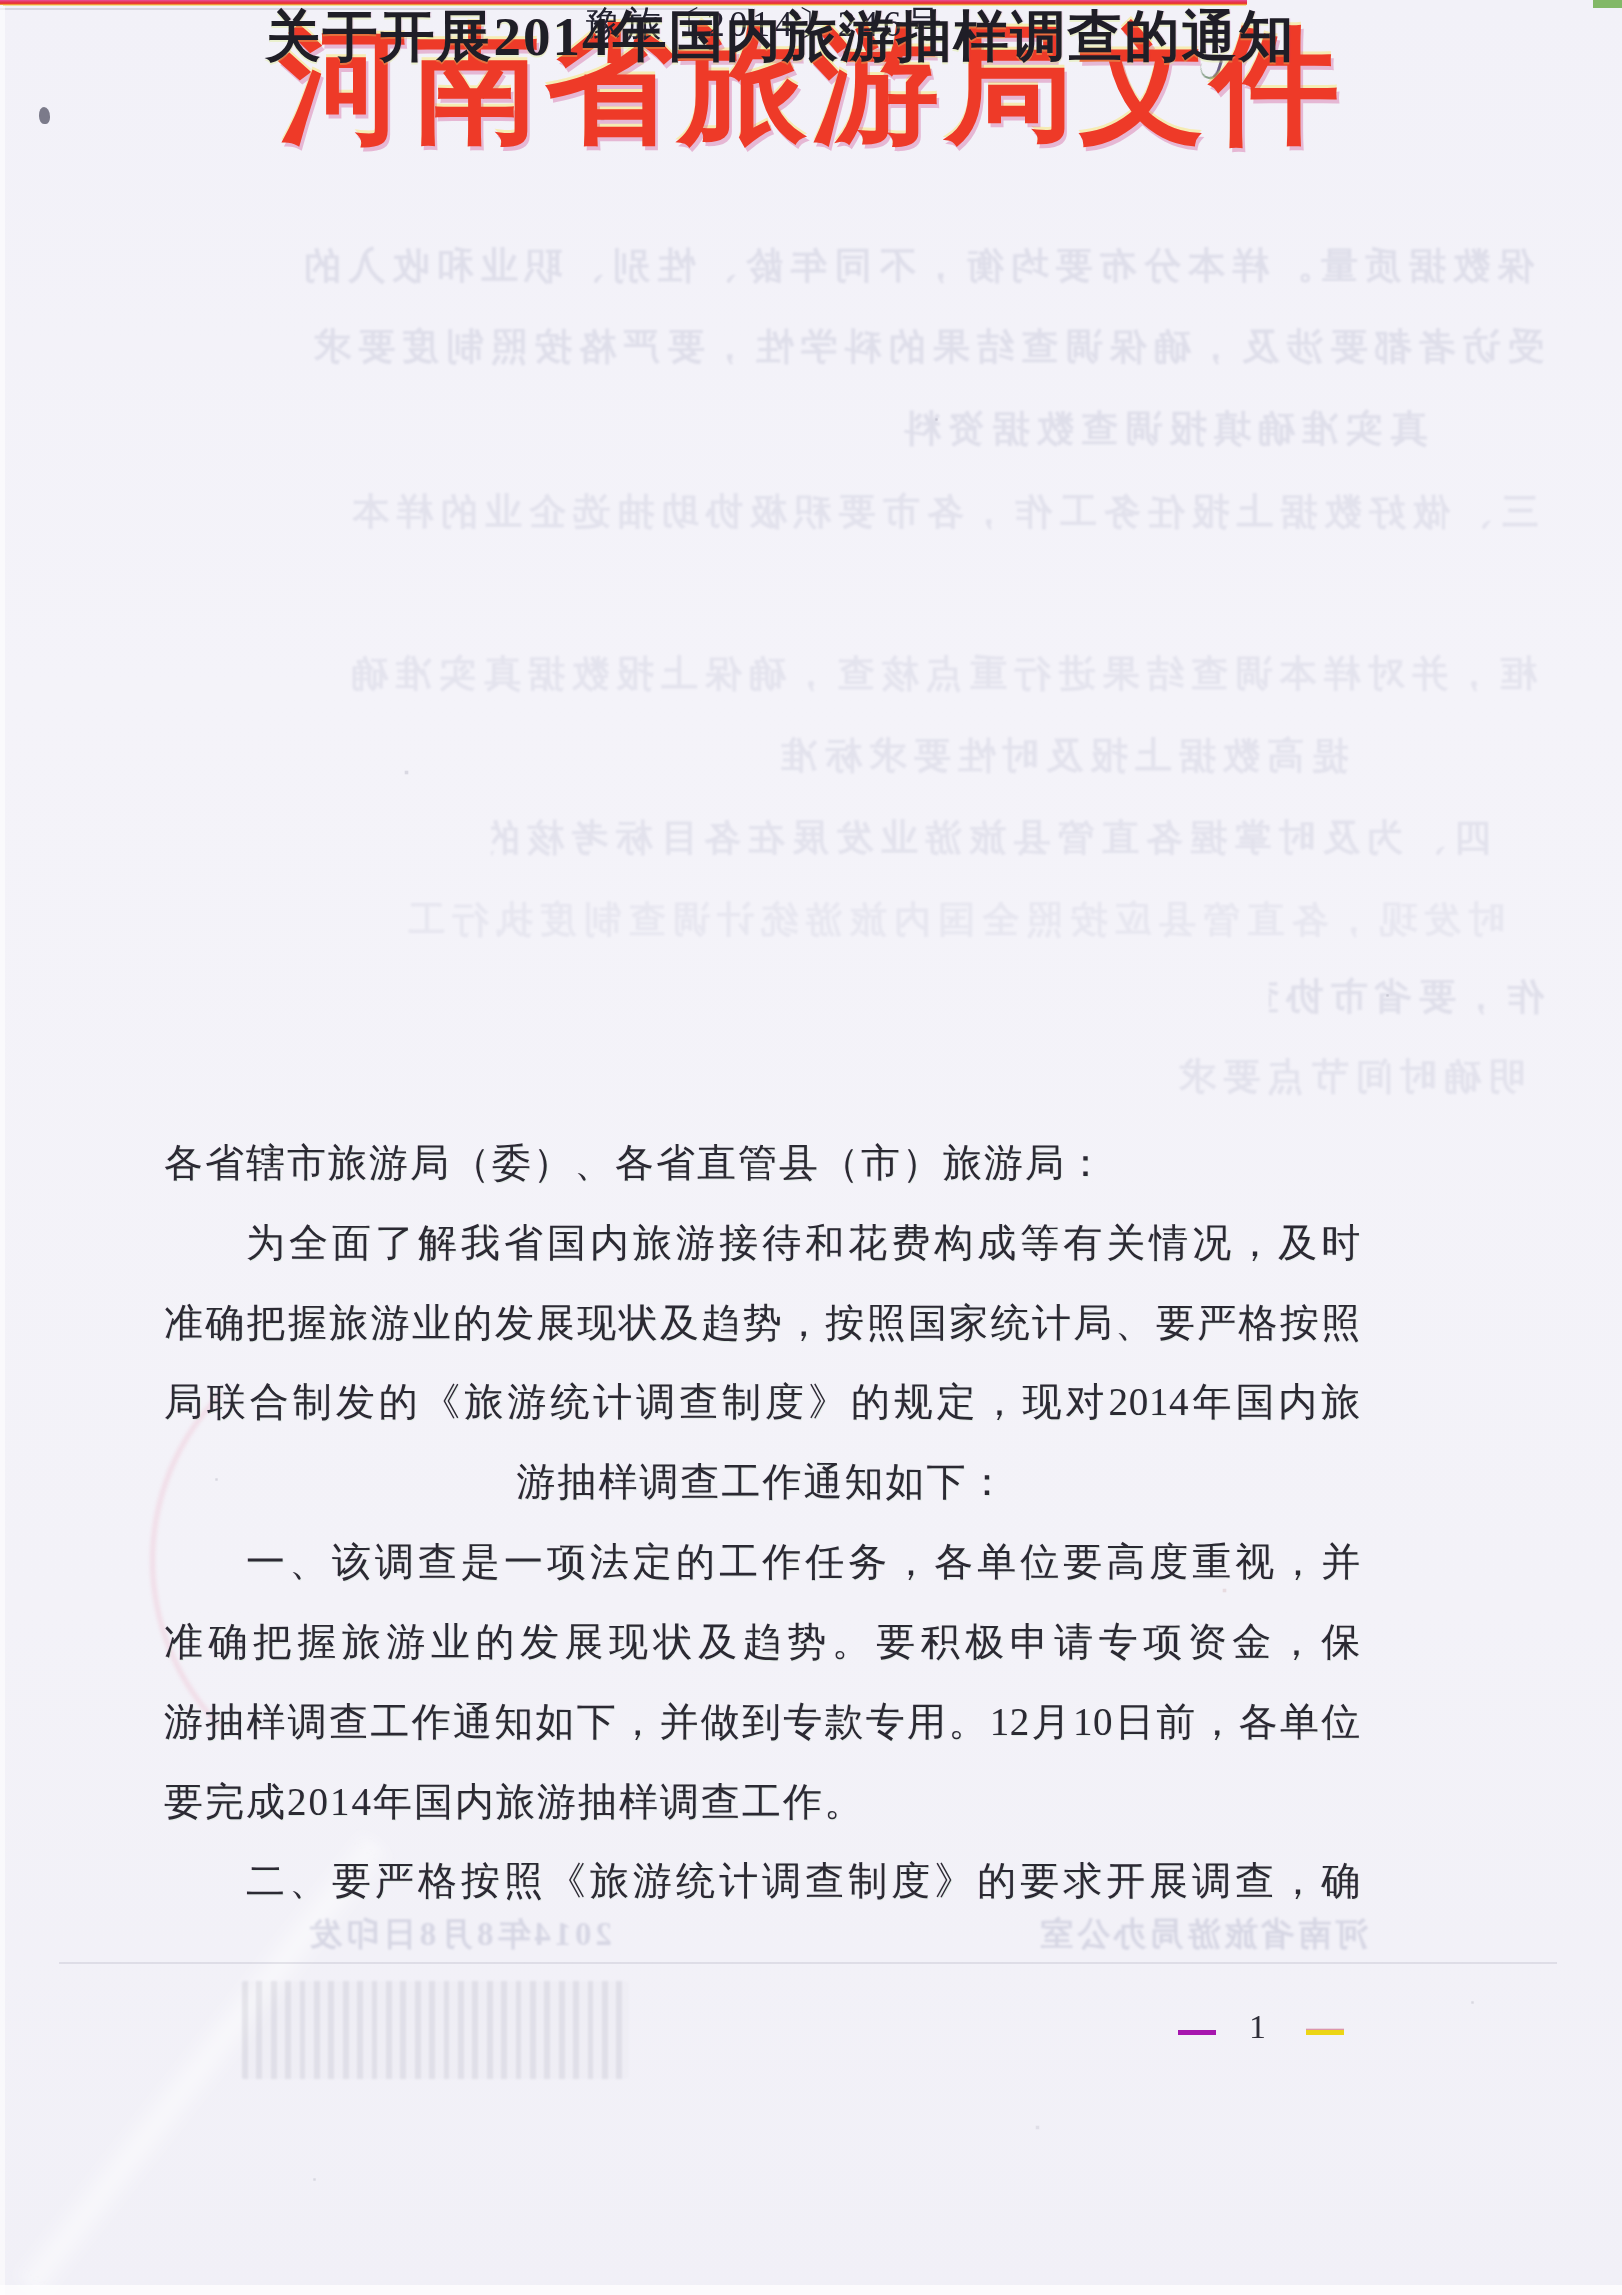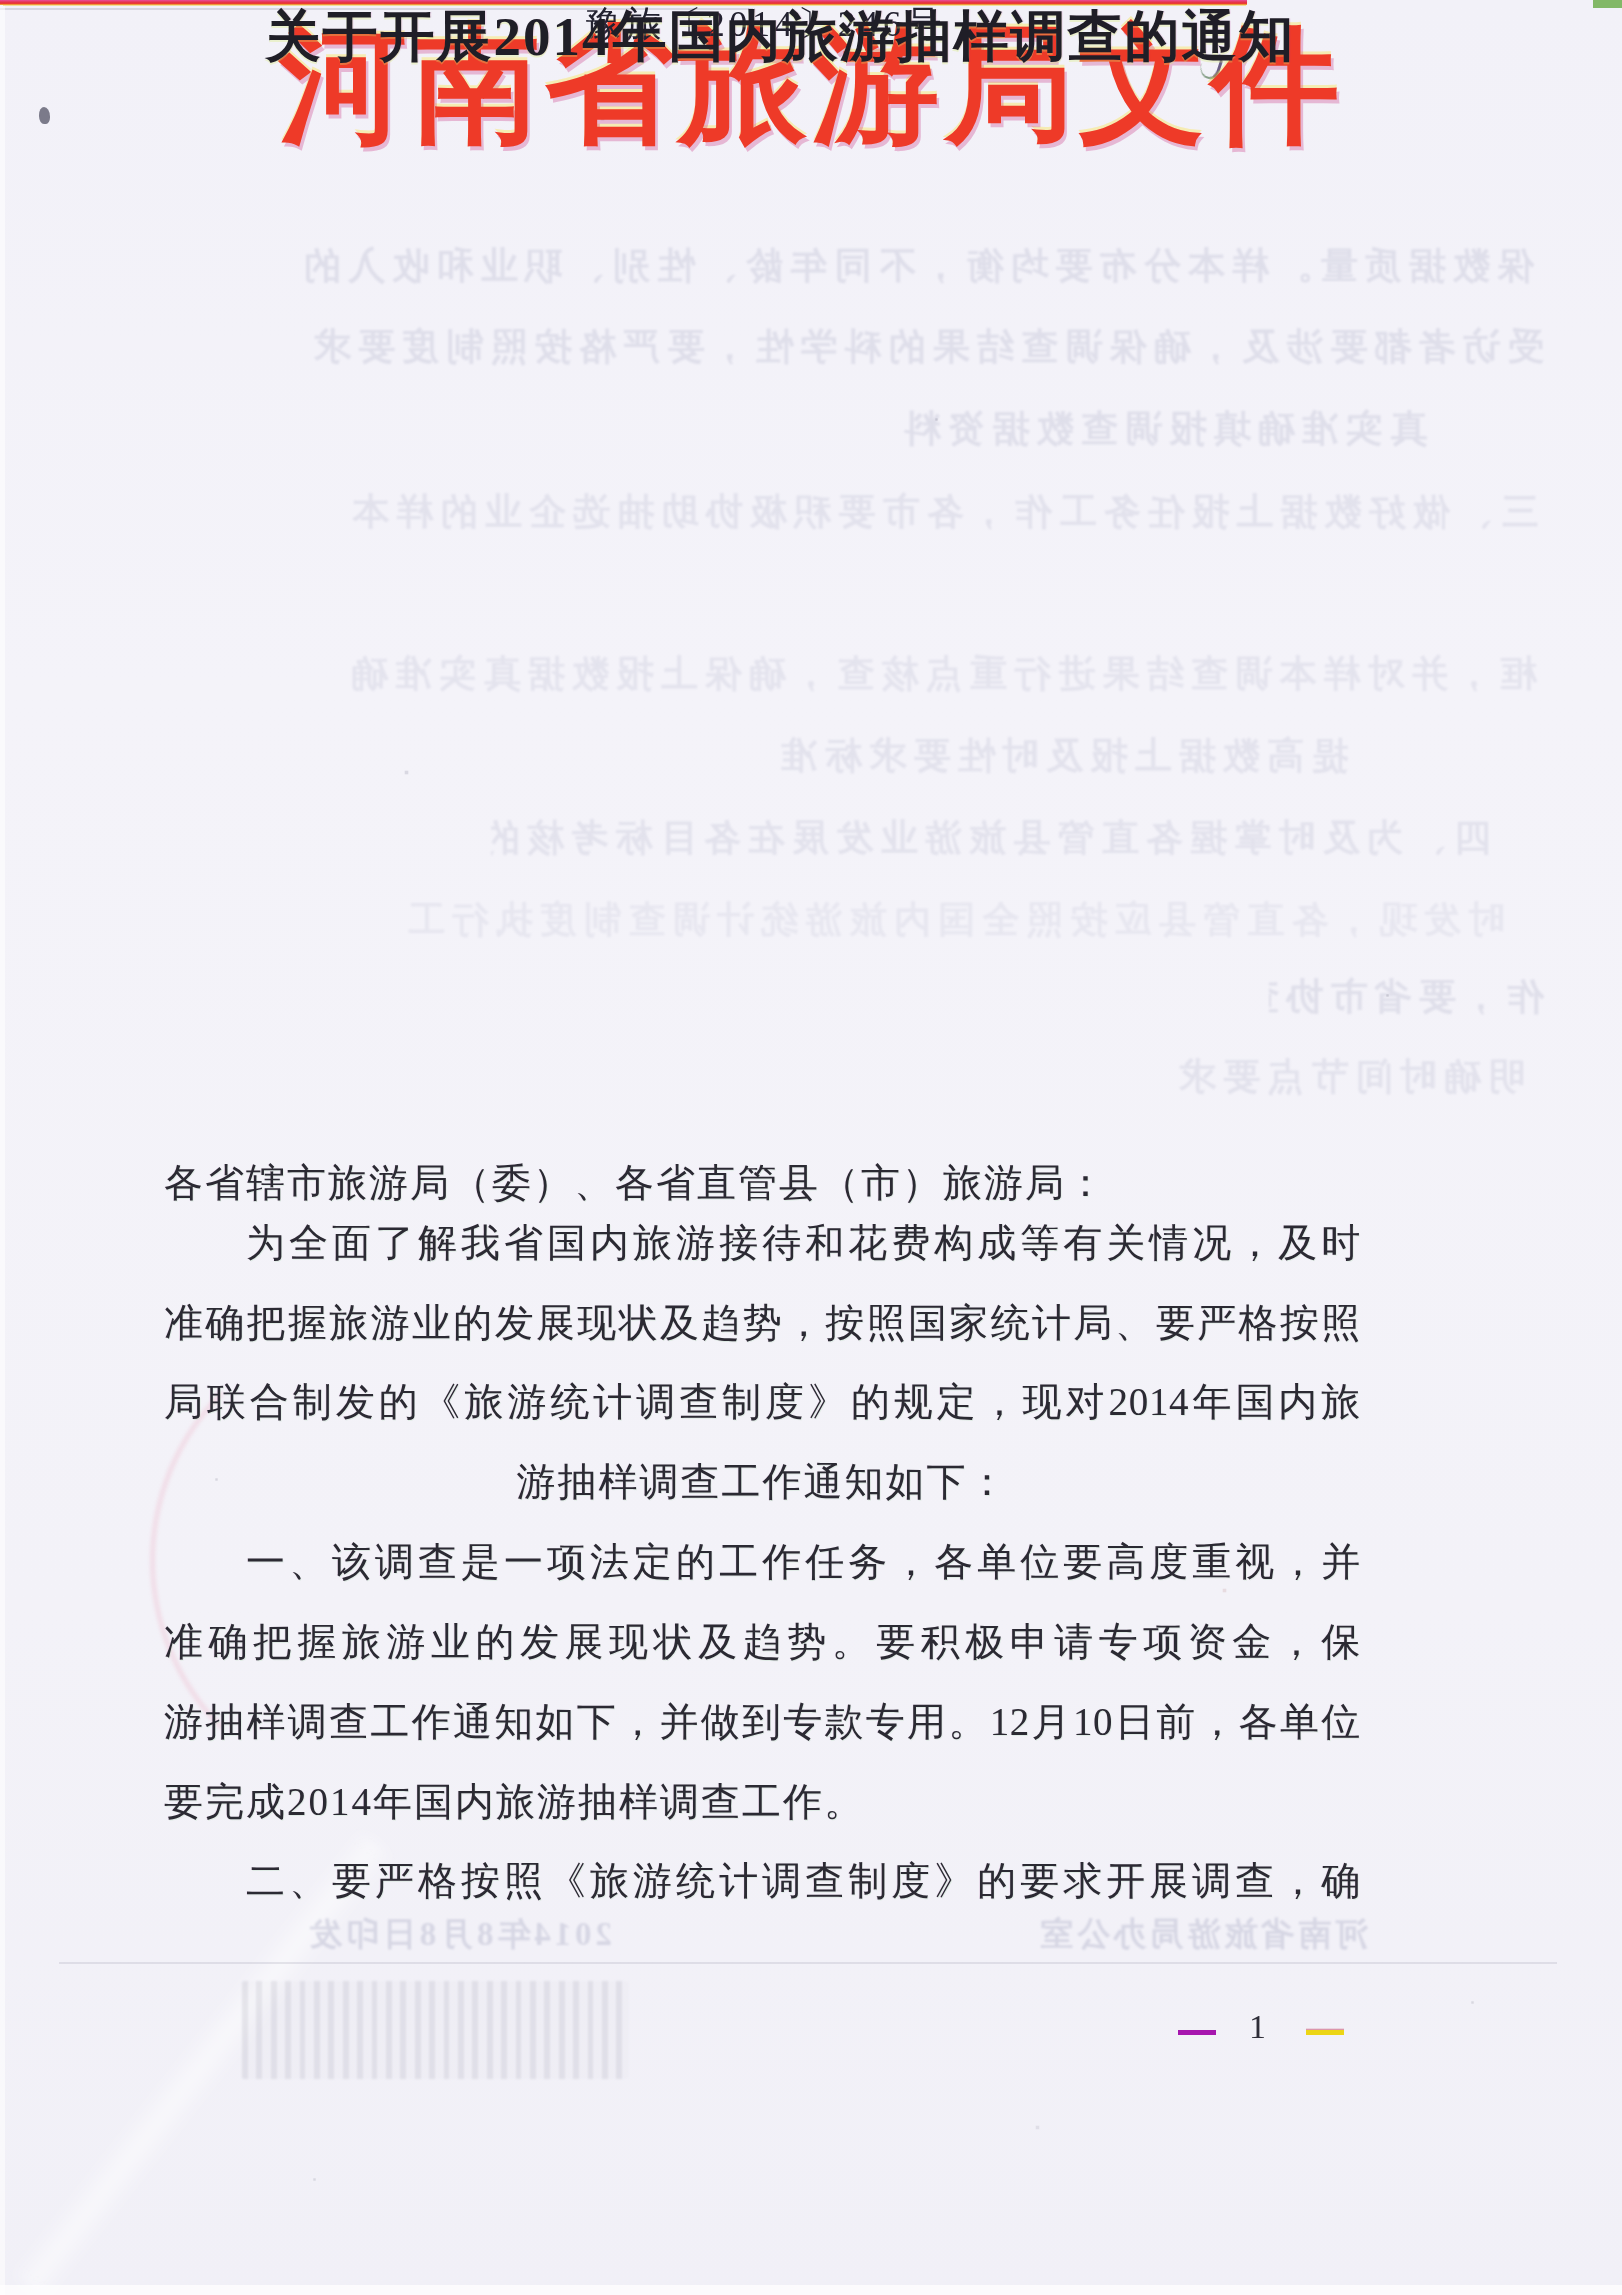--- a/index.html
+++ b/index.html
@@ -181,21 +181,21 @@
   <div class="seal-arc"></div>
 
   <div class="red-title">河南省旅游局文件</div>
 
   <div class="doc-number">豫旅〔2014〕246号</div>
 
   <div class="red-rule"></div>
 
   <div class="main-title">关于开展2014年国内旅游抽样调查的通知</div>
 
-  <div class="bodyline" style="top:1140px;margin-top:20px;">各省辖市旅游局（委）、各省直管县（市）旅游局：</div>
+  <div class="bodyline" style="top:1140px;">各省辖市旅游局（委）、各省直管县（市）旅游局：</div>
 
   <div class="bodyline just ind" style="top:1220px;">为全面了解我省国内旅游接待和花费构成等有关情况，及时</div>
   <div class="bodyline just" style="top:1300px;">准确把握旅游业的发展现状及趋势，按照国家统计局、要严格按照</div>
   <div class="bodyline just" style="top:1379px;">局联合制发的《旅游统计调查制度》的规定，现对2014年国内旅</div>
   <div class="bodyline" style="top:1459px;text-align:center;">游抽样调查工作通知如下：</div>
   <div class="bodyline just ind" style="top:1539px;">一、该调查是一项法定的工作任务，各单位要高度重视，并</div>
   <div class="bodyline just" style="top:1619px;">准确把握旅游业的发展现状及趋势。要积极申请专项资金，保</div>
   <div class="bodyline just" style="top:1699px;">游抽样调查工作通知如下，并做到专款专用。12月10日前，各单位</div>
   <div class="bodyline" style="top:1779px;">要完成2014年国内旅游抽样调查工作。</div>
   <div class="bodyline just ind" style="top:1858px;">二、要严格按照《旅游统计调查制度》的要求开展调查，确</div>

